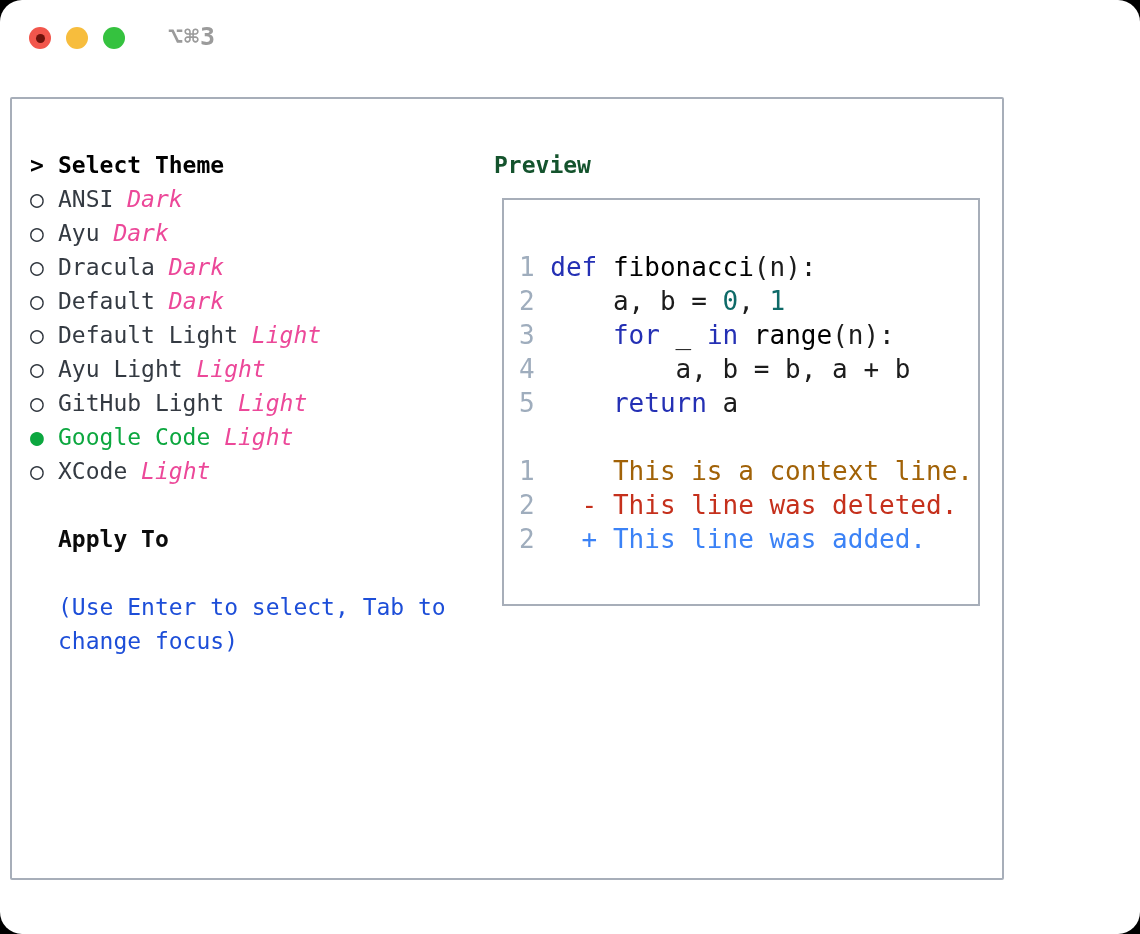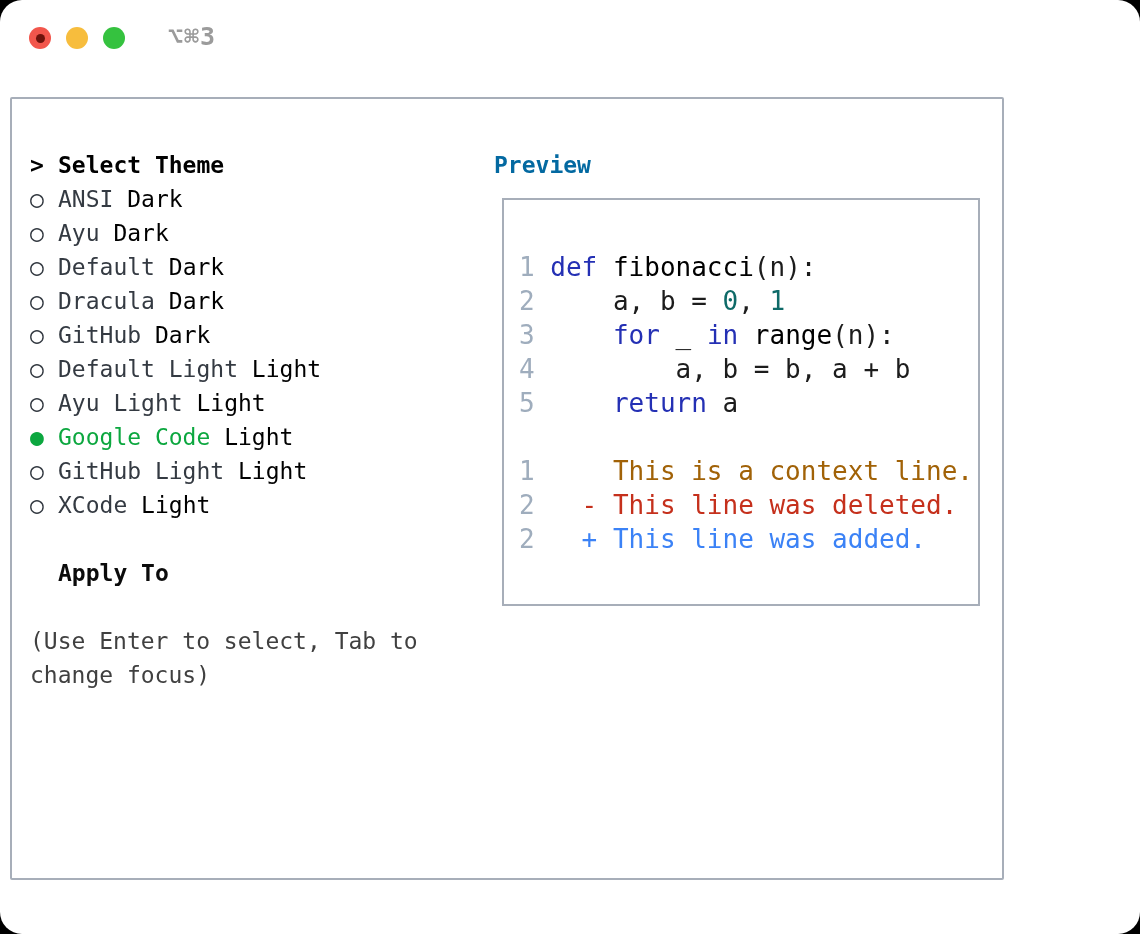--- a/index.html
+++ b/index.html
@@ -27,27 +27,27 @@
     position:absolute;left:10px;top:97px;width:994px;height:783px;
     border:2px solid #a7aeb9;border-radius:2px;box-sizing:border-box;background:#fff;
   }
   
   .left-col{position:absolute;left:18px;top:49px;}
   .row{height:34px;line-height:34px;font-size:23px;white-space:pre;color:#343a42;}
   .row .marker{display:inline-block;width:28px;color:#343a42;}
   .row .marker.cursor{color:#000;font-weight:bold;}
   .row .hdr{font-weight:bold;color:#000;}
   .row .hdr2{font-weight:600;color:#0b0b0b;}
-  .row .variant{color:#000000;}
+  .row .variant{color:#ec4899;font-style:italic;}
   .row.selected .marker,.row.selected .name{color:#0ca73f;}
-  .row.help{color:#404040;}
+  .row.help{color:#1d4ed8;margin-left:28px;}
   
   .preview-hdr{
     position:absolute;left:482px;top:49px;height:34px;line-height:34px;
-    font-size:23px;font-weight:bold;color:#0369a1;
+    font-size:23px;font-weight:bold;color:#14532d;
   }
   .preview-box{
     position:absolute;left:490px;top:99px;width:478px;height:408px;
     border:2px solid #a7aeb9;box-sizing:border-box;background:#fff;
   }
   .code{position:absolute;left:15px;top:50px;font-size:26px;line-height:34px;white-space:pre;}
   .cl{height:34px;}
   .num{color:#9fadbd;}
   .kw{color:#2430b4;}
   .fn{color:#000000;}
@@ -71,27 +71,26 @@
     <span class="win-title">⌥⌘3</span>
   </div>
 
   <div class="panel">
 
     <div class="left-col">
       <div class="row"><span class="marker cursor">&gt;</span><span class="hdr">Select Theme</span></div>
       <div id="theme-rows">
           <div class="row"><span class="marker">○</span><span class="name">ANSI</span><span class="variant"> Dark</span></div>
           <div class="row"><span class="marker">○</span><span class="name">Ayu</span><span class="variant"> Dark</span></div>
+          <div class="row"><span class="marker">○</span><span class="name">Dracula</span><span class="variant"> Dark</span></div>
           <div class="row"><span class="marker">○</span><span class="name">Default</span><span class="variant"> Dark</span></div>
-          <div class="row"><span class="marker">○</span><span class="name">Dracula</span><span class="variant"> Dark</span></div>
-          <div class="row"><span class="marker">○</span><span class="name">GitHub</span><span class="variant"> Dark</span></div>
           <div class="row"><span class="marker">○</span><span class="name">Default Light</span><span class="variant"> Light</span></div>
           <div class="row"><span class="marker">○</span><span class="name">Ayu Light</span><span class="variant"> Light</span></div>
+          <div class="row"><span class="marker">○</span><span class="name">GitHub Light</span><span class="variant"> Light</span></div>
           <div class="row selected"><span class="marker">●</span><span class="name">Google Code</span><span class="variant"> Light</span></div>
-          <div class="row"><span class="marker">○</span><span class="name">GitHub Light</span><span class="variant"> Light</span></div>
           <div class="row"><span class="marker">○</span><span class="name">XCode</span><span class="variant"> Light</span></div>
         </div>
       <div class="row"> </div>
       <div class="row"><span class="marker"> </span><span class="hdr2">Apply To</span></div>
       <div class="row"> </div>
       <div class="row help">(Use Enter to select, Tab to</div>
       <div class="row help">change focus)</div>
     </div>
 
     <div class="preview-hdr">Preview</div>

